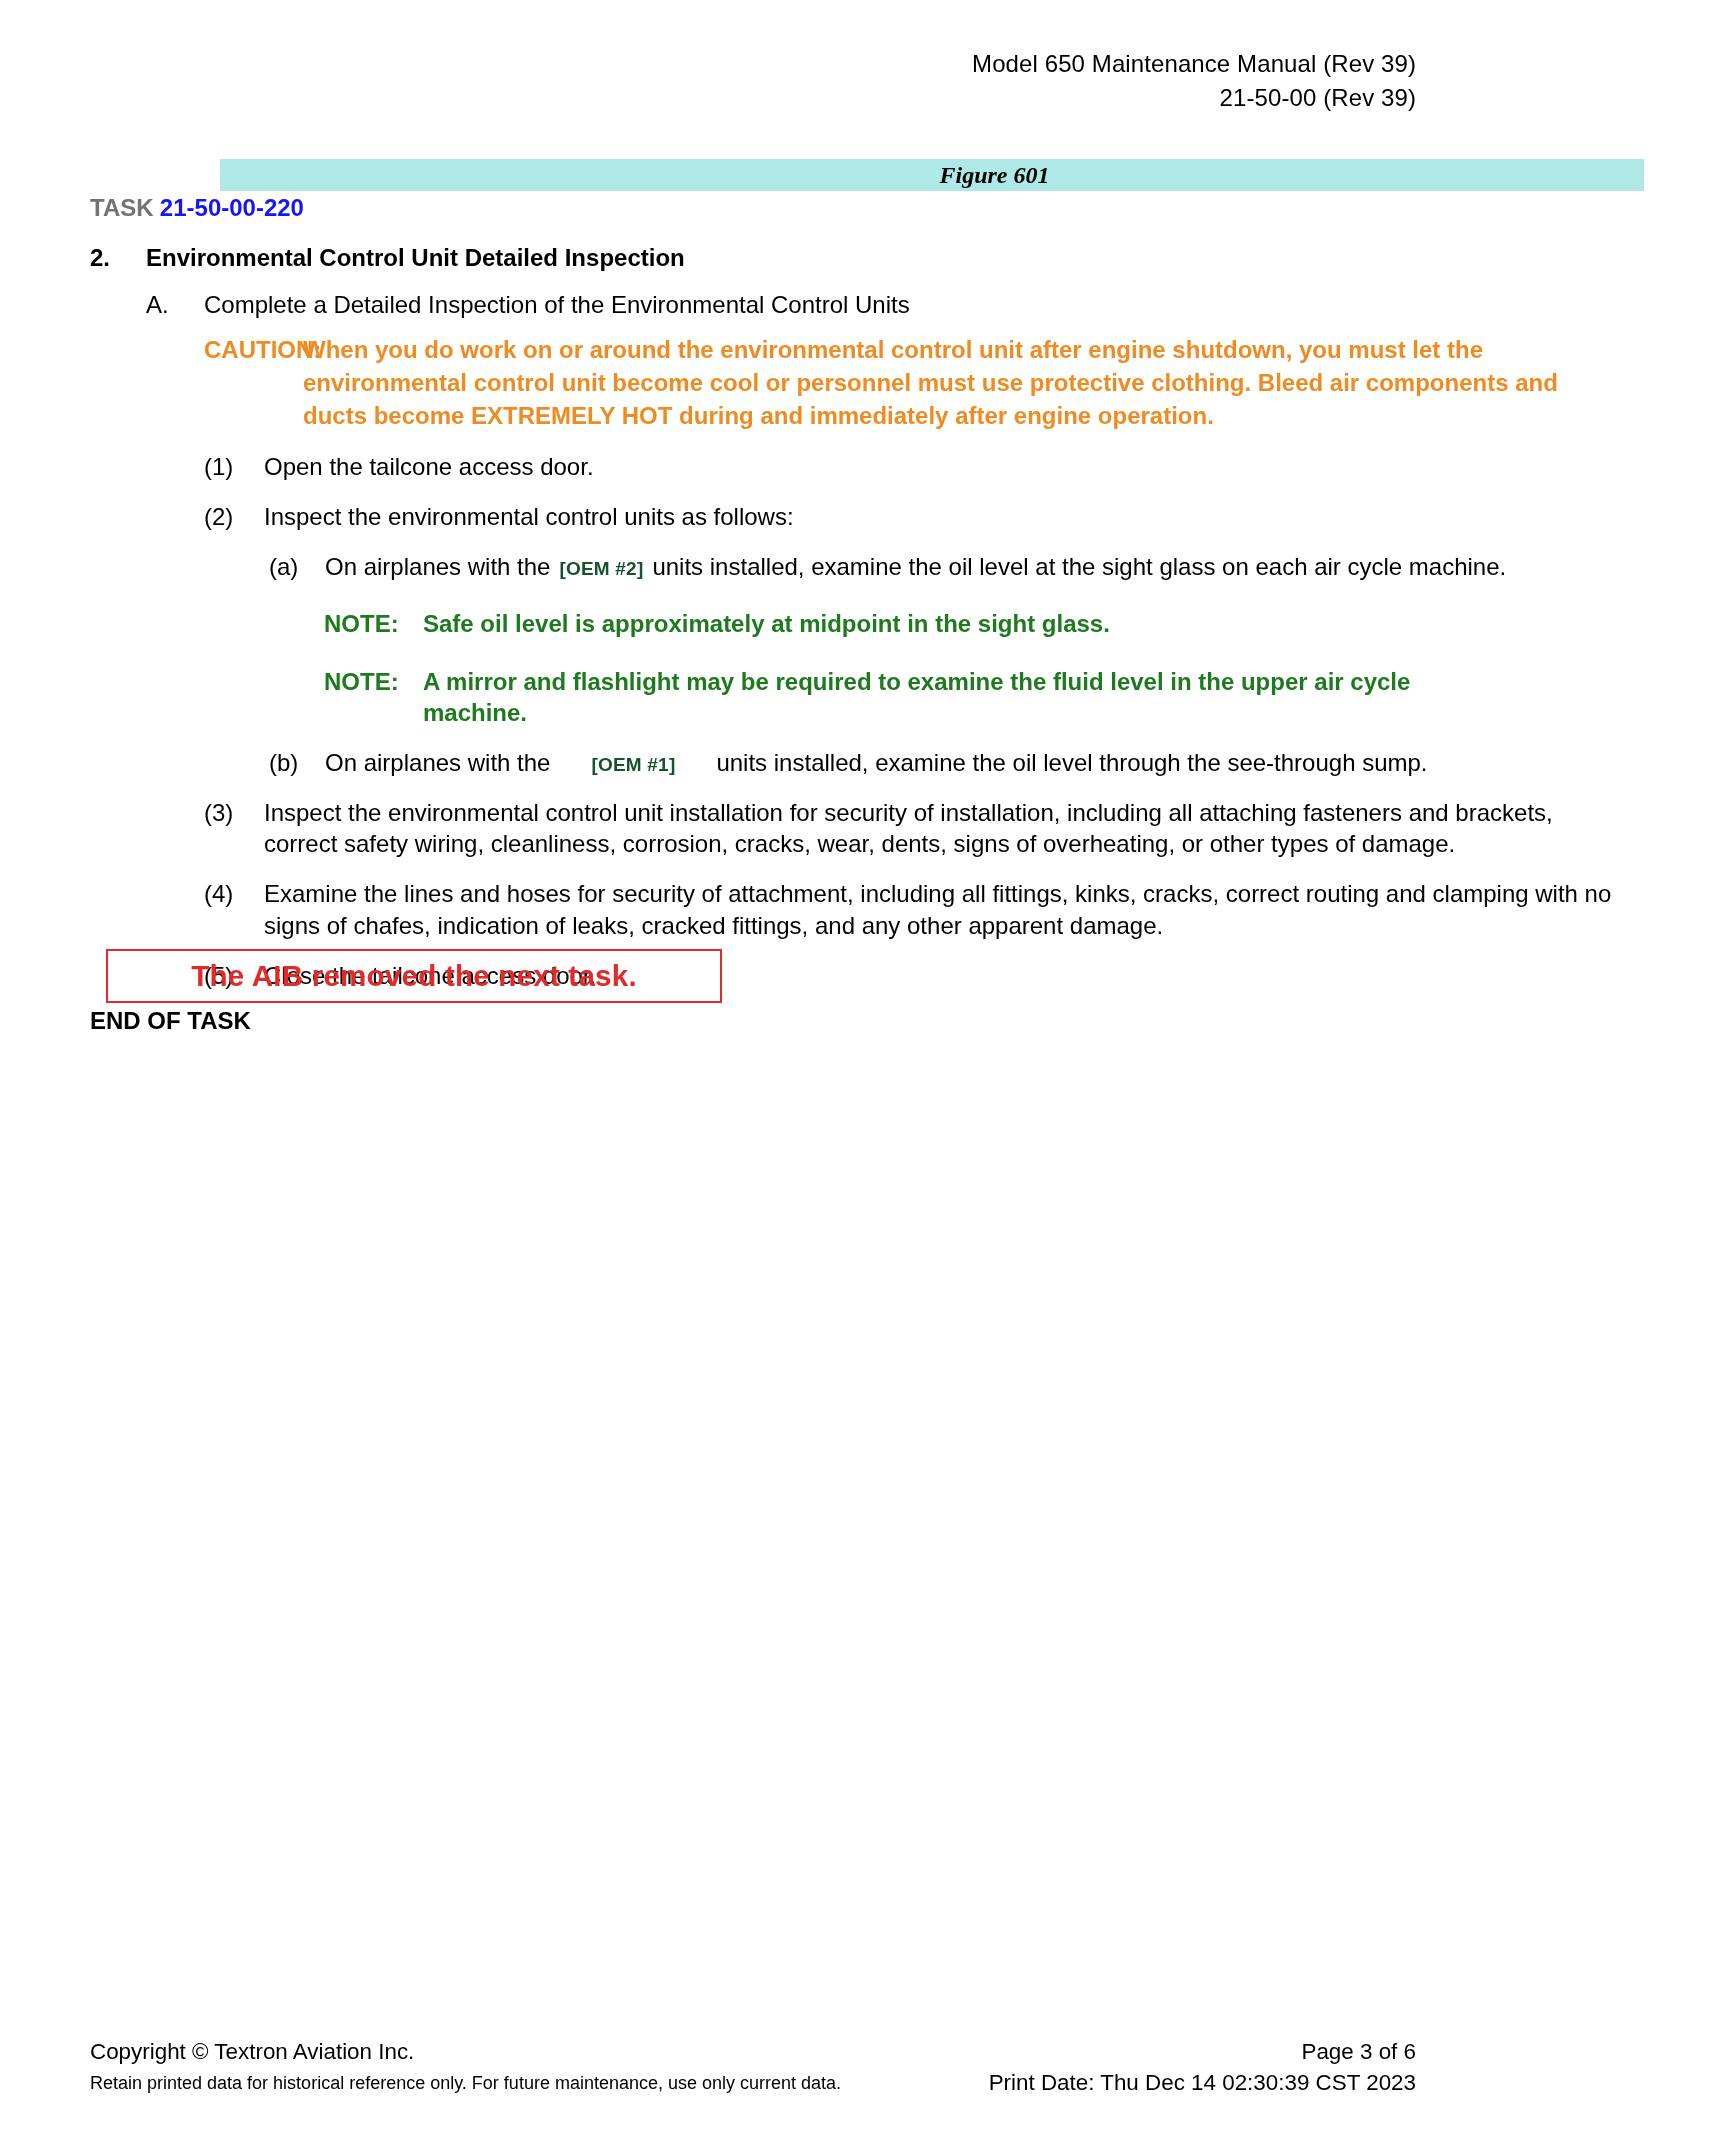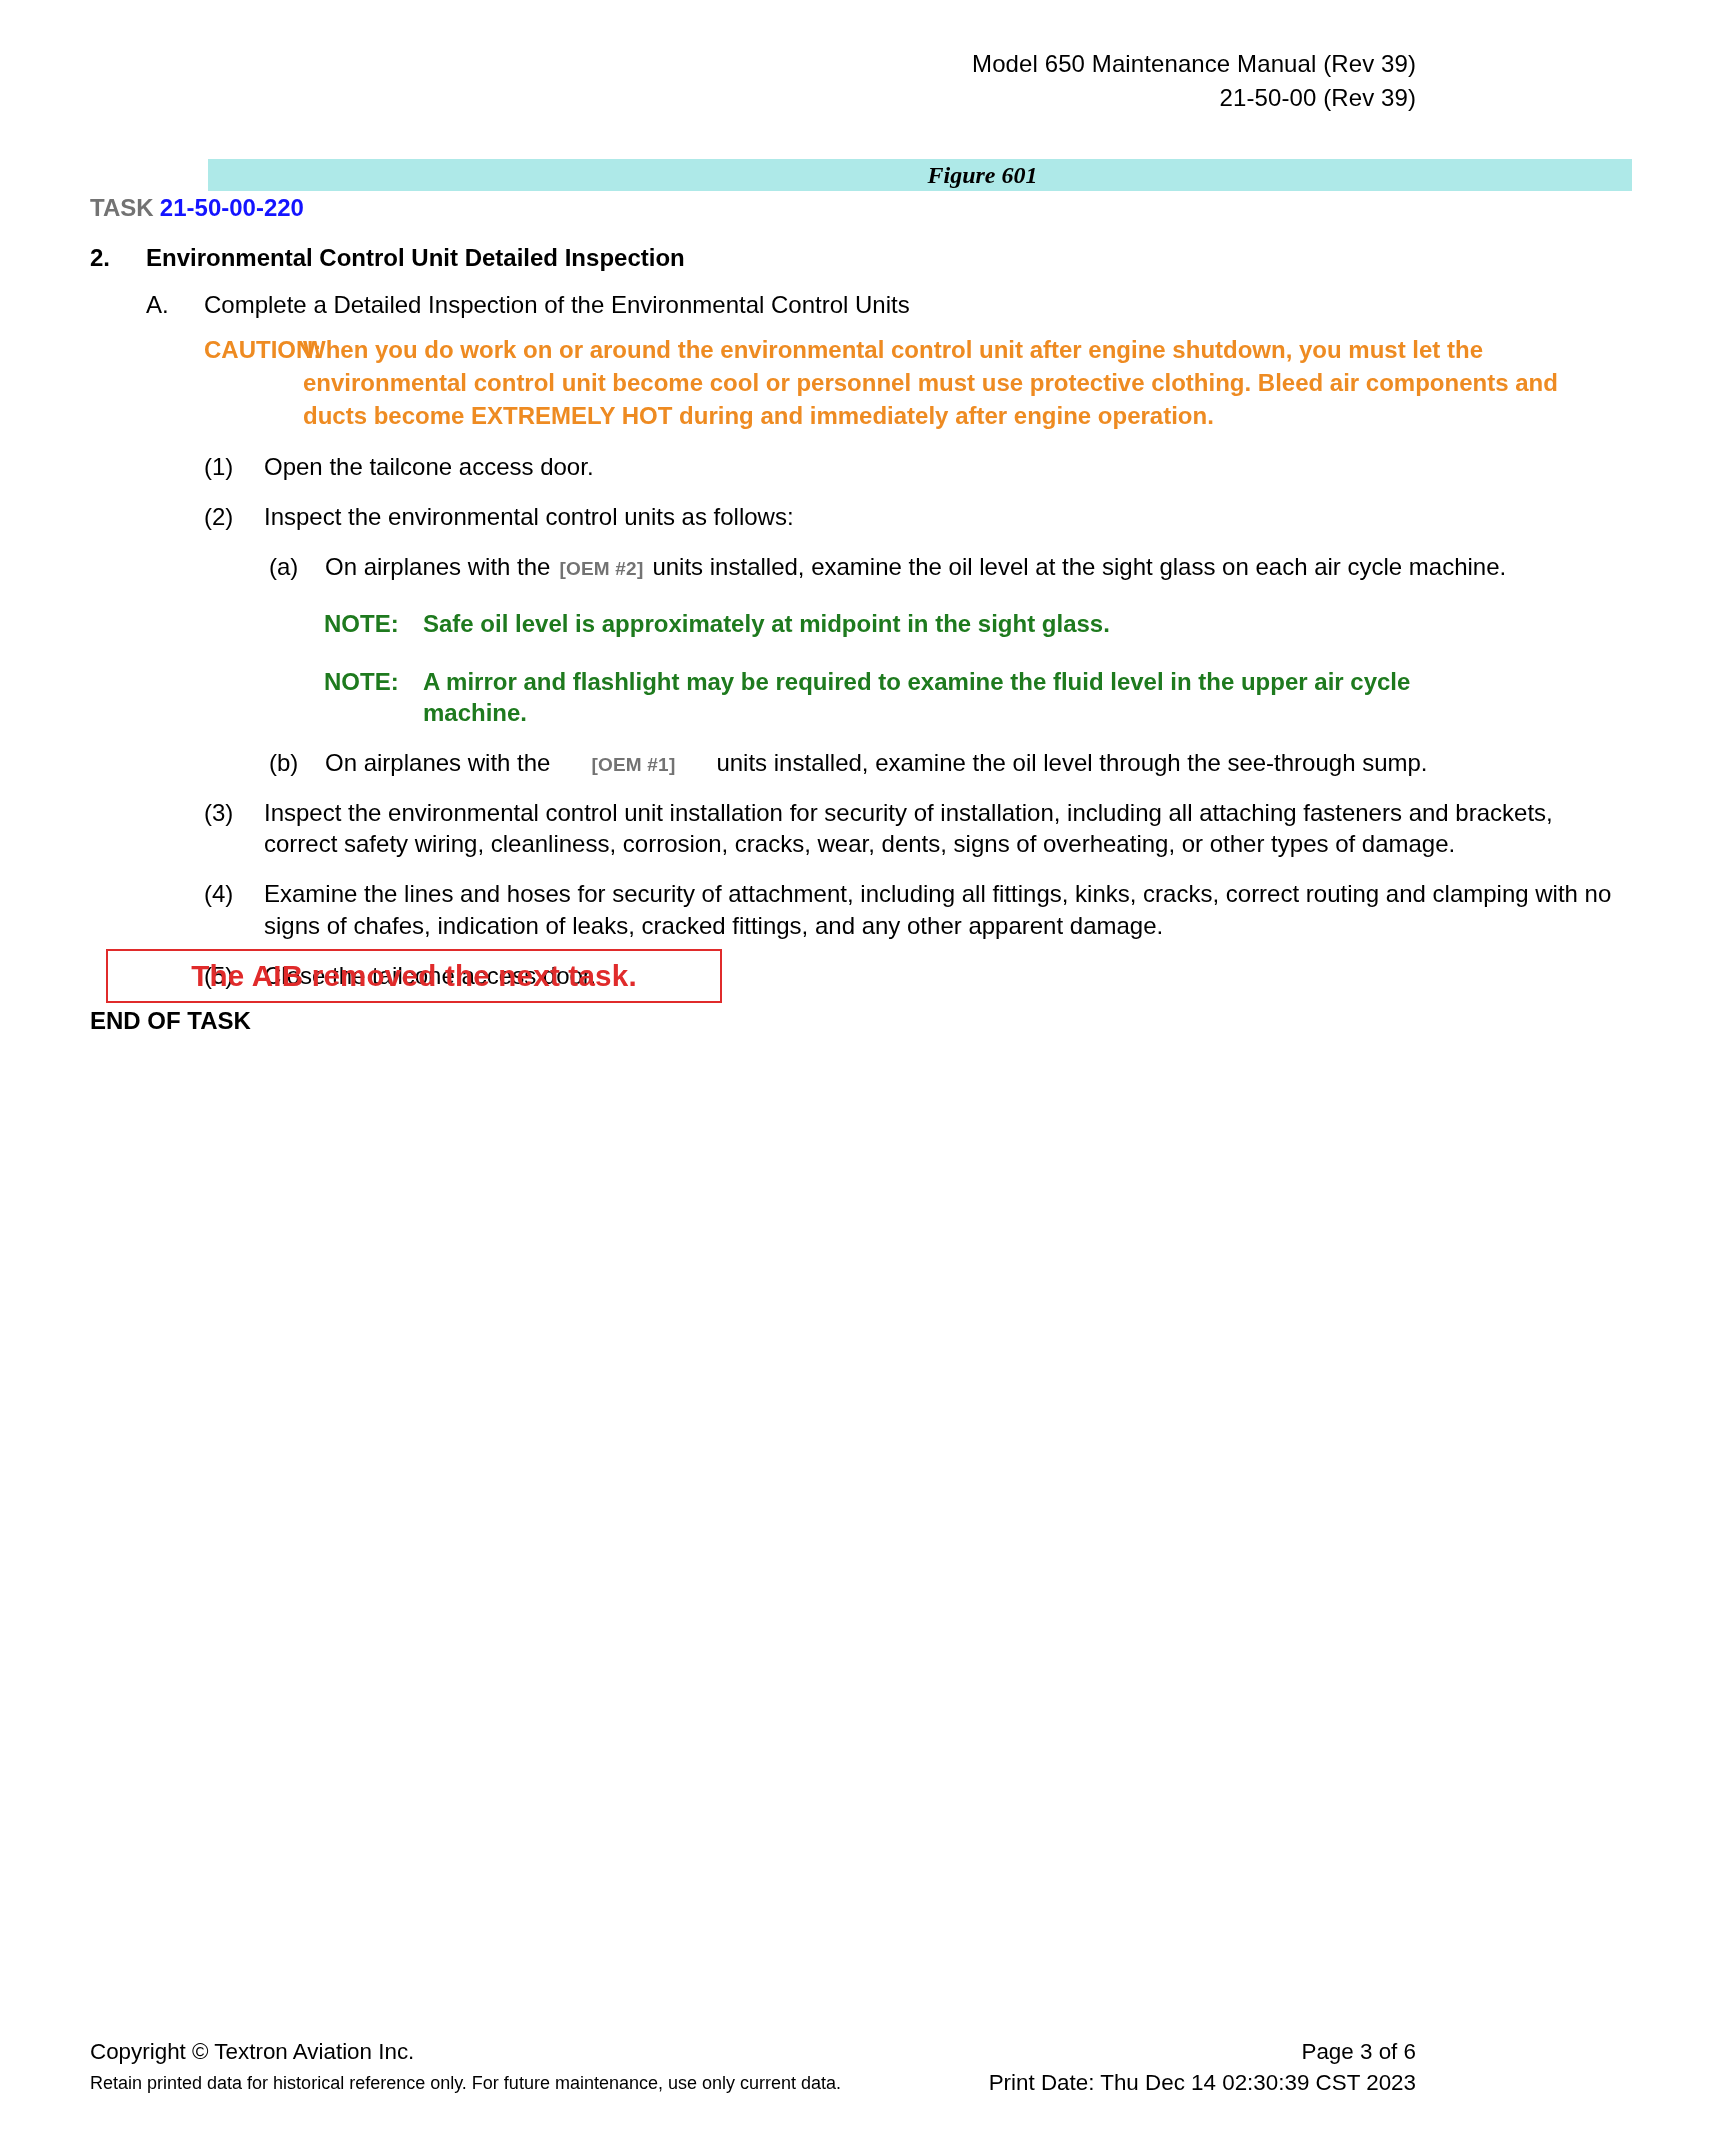--- a/index.html
+++ b/index.html
@@ -32,21 +32,21 @@
   }
   .doc-header .hline {
     font-size: 24px;
     letter-spacing: 0.1px;
     white-space: nowrap;
   }
 
   
   .figure-banner {
     position: absolute;
-    left: 208px;
+    left: 220px;
     top: 159px;
     width: 1424px;
     height: 32px;
     background: #aee9e8;
   }
   .figure-banner .figure-label {
     position: absolute;
     left: 0;
     right: 0;
     top: 50%;
@@ -139,21 +139,21 @@
     margin-top: 26px;
     color: #1e7a1e;
     font-size: 24px;
     font-weight: bold;
     line-height: 1.32;
   }
   .note .marker { width: 99px; flex: 0 0 99px; }
   .note .body { max-width: 1093px; }
 
   .oem-tag {
-    color: #737373;
+    color: #14532d;
     font-weight: bold;
     font-size: 19px;
     letter-spacing: 0.2px;
     white-space: nowrap;
   }
   .sp-sm { display: inline-block; width: 9px; }
   .sp-lg { display: inline-block; width: 41px; }
 
   .end-of-task {
     margin-left: 90px;

